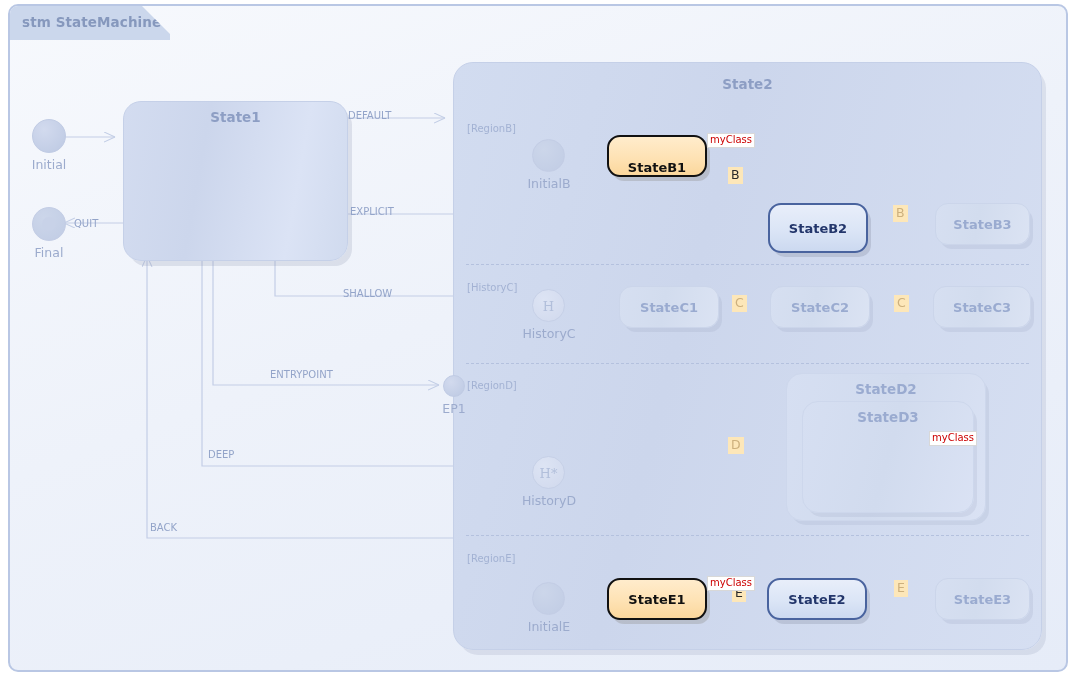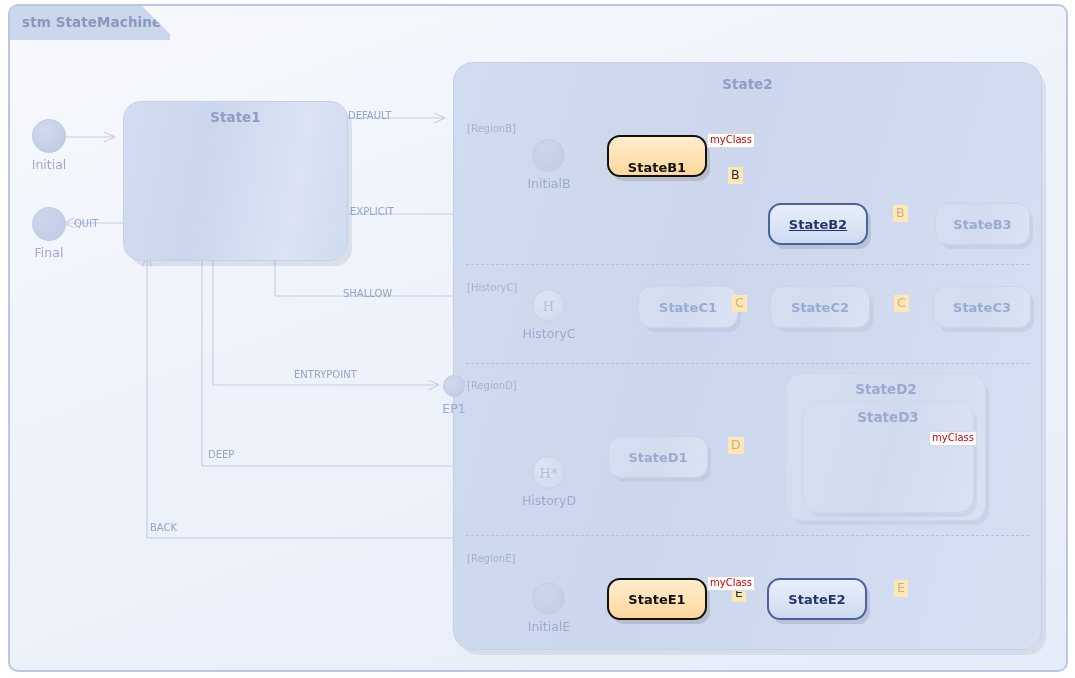--- a/index.html
+++ b/index.html
@@ -312,21 +312,21 @@
     <div class="pstate" style="left:22px; top:201px;">
       <div class="pcircle filled-dim" style="width:34px;height:34px;">
         <div class="inner" style="width:14px;height:14px;"></div>
       </div>
       <div class="plabel" style="left:-6px; top:38px; width:46px;">Final</div>
     </div>
 
     <div class="tlabel" style="left:338px; top:104px;">DEFAULT</div>
     <div class="tlabel" style="left:340px; top:200px;">EXPLICIT</div>
     <div class="tlabel" style="left:333px; top:282px;text-align:center;">SHALLOW</div>
-    <div class="tlabel" style="left:260px; top:363px;margin-left:24px;">ENTRYPOINT</div>
+    <div class="tlabel" style="left:260px; top:363px;">ENTRYPOINT</div>
     <div class="tlabel" style="left:198px; top:443px;">DEEP</div>
     <div class="tlabel" style="left:140px; top:516px;">BACK</div>
     <div class="tlabel" style="left:64px; top:204px;margin-top:8px;">QUIT</div>
 
     <div id="state2">
       <div class="title">State2</div>
 
       <div class="region-sep" style="top:201px;"></div>
       <div class="region-sep" style="top:300px;"></div>
       <div class="region-sep" style="top:472px;"></div>
@@ -357,38 +357,38 @@
       <div class="plabel" style="left:-14px; top:37px; width:62px;">InitialB</div>
     </div>
 
     <div class="node hot" style="left:597px; top:129px; width:100px; height:42px;align-items:flex-end;">
       <span>StateB1</span>
     </div>
     <div class="myclass" style="left:697px; top:127px;">myClass</div>
 
     <div class="badge on" style="left:718px; top:161px;">B</div>
 
-    <div class="node cool" style="left:758px; top:197px; width:100px; height:42px;text-decoration:underline;">
+    <div class="node cool" style="left:758px; top:197px; width:100px; height:50px;">
       <span>StateB2</span>
     </div>
 
     <div class="badge" style="left:883px; top:199px;">B</div>
 
     <div class="node dim-on-blue" style="left:925px; top:197px; width:95px; height:42px;">
       <span>StateB3</span>
     </div>
 
     <div class="pstate" style="left:522px; top:283px;">
       <div class="pcircle hollow" style="width:33px;height:33px;">
         <div class="hletter">H</div>
       </div>
       <div class="plabel" style="left:-16px; top:37px; width:66px;">HistoryC</div>
     </div>
 
-    <div class="node dim-on-blue" style="left:628px; top:280px; width:100px; height:42px;justify-content:center;">
+    <div class="node dim-on-blue" style="left:609px; top:280px; width:100px; height:42px;justify-content:center;">
       <span>StateC1</span>
     </div>
     <div class="badge" style="left:722px; top:289px;">C</div>
 
     <div class="node dim-on-blue" style="left:760px; top:280px; width:100px; height:42px;">
       <span>StateC2</span>
     </div>
     <div class="badge" style="left:884px; top:289px;">C</div>
 
     <div class="node dim-on-blue" style="left:923px; top:280px; width:98px; height:42px;">
@@ -400,38 +400,38 @@
       <div class="plabel" style="left:-12px; top:26px; width:46px;">EP1</div>
     </div>
 
     <div class="pstate" style="left:522px; top:450px;">
       <div class="pcircle hollow" style="width:33px;height:33px;">
         <div class="hletter">H*</div>
       </div>
       <div class="plabel" style="left:-16px; top:37px; width:66px;">HistoryD</div>
     </div>
 
-    <div class="node dim-on-blue" style="left:598px; top:430px; width:100px; height:42px;">
-      <span>StateD1</span>
-    </div>
     <div class="badge" style="left:718px; top:431px;">D</div>
 
     <div class="myclass" style="left:919px; top:425px;">myClass</div>
 
     <div class="pstate" style="left:522px; top:576px;">
       <div class="pcircle filled-dim" style="width:33px;height:33px;"></div>
       <div class="plabel" style="left:-14px; top:37px; width:62px;">InitialE</div>
     </div>
 
     <div class="node hot" style="left:597px; top:572px; width:100px; height:42px;">
       <span>StateE1</span>
     </div>
     <div class="badge on" style="left:722px; top:579px;">E</div>
     <div class="myclass" style="left:697px; top:570px;">myClass</div>
 
     <div class="node cool" style="left:757px; top:572px; width:100px; height:42px;">
       <span>StateE2</span>
     </div>
     <div class="badge" style="left:884px; top:574px;">E</div>
 
+    <div class="node dim-on-blue" style="left:925px; top:572px; width:95px; height:42px;">
+      <span>StateE3</span>
+    </div>
 
   </div>
 </div>
 
 </body></html>

